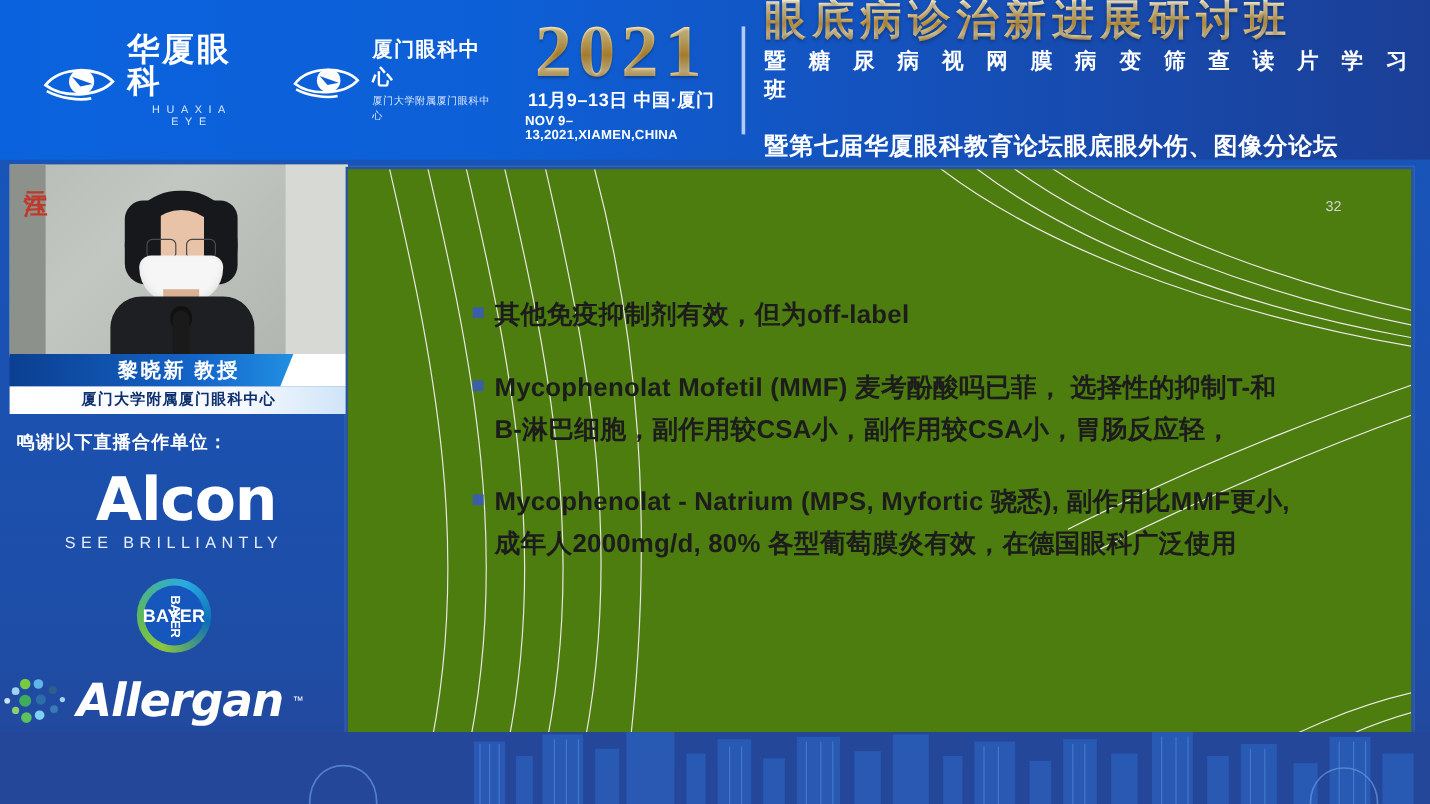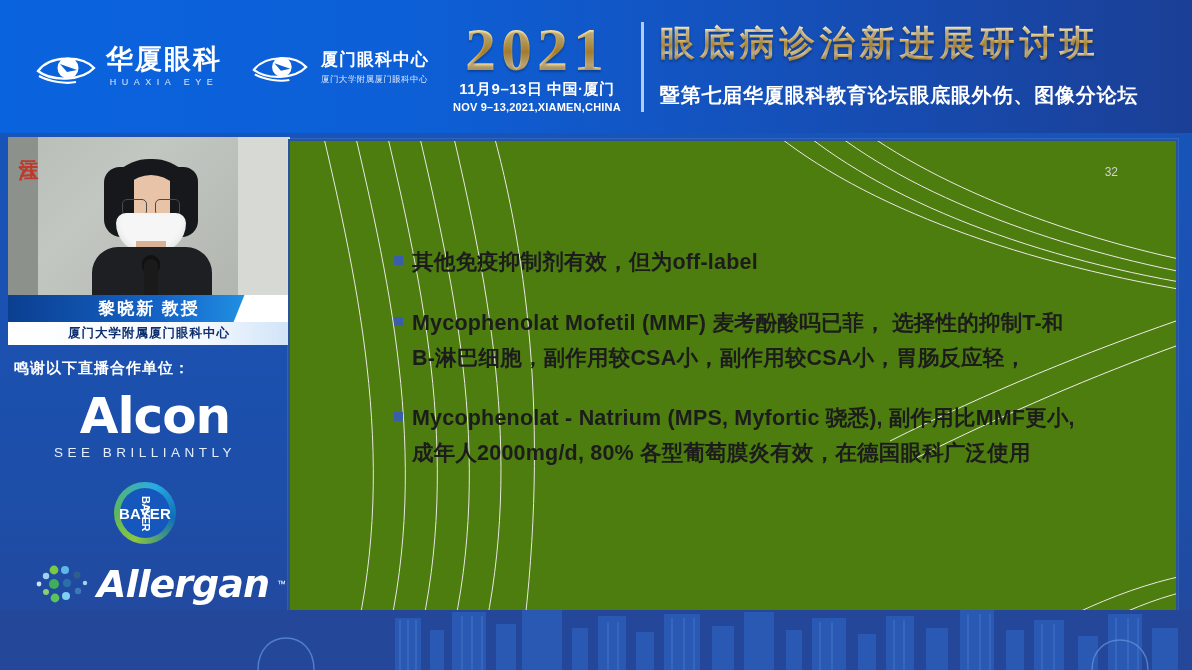--- a/index.html
+++ b/index.html
@@ -139,21 +139,21 @@
     position:relative; width:62px; height:62px; border-radius:50%;
     background: conic-gradient(from 200deg, #8cc63f 0deg, #5cb85c 70deg, #29abe2 180deg, #0d6fb8 260deg, #8cc63f 360deg);
     display:flex; align-items:center; justify-content:center;
   }
   .bayer-in { width:50px; height:50px; border-radius:50%; background:#1657bd;
               position:relative; display:flex; align-items:center; justify-content:center; }
   .bayer-h { position:absolute; color:#fff; font-size:15px; font-weight:700; letter-spacing:0.2px; }
   .bayer-v { position:absolute; color:#fff; font-size:11px; font-weight:700;
              writing-mode: vertical-rl; letter-spacing:-0.5px; line-height:1; }
 
-  .allergan-wrap { display:flex; flex-direction:column; align-items:center; margin-top:18px;padding-left:29px; }
+  .allergan-wrap { display:flex; flex-direction:column; margin-top:18px; }
   .allergan-row { display:flex; align-items:center; gap:8px; }
   .allergan-dots { position:relative; width:56px; height:44px; }
   .allergan-word {
     color:#ffffff; font-size:38px; font-weight:700; font-style:italic;
     letter-spacing:-1px; font-family:"DejaVu Sans", sans-serif; line-height:1;
   }
   .allergan-tm { color:#ffffff; font-size:9px; vertical-align: super; }
   .allergan-sub { color:#ffffff; font-size:15px; margin-top:4px; }
 
   
@@ -222,20 +222,21 @@
       <div class="year-block">
         <span class="year">2021</span>
         <span class="date-cn">11月9–13日 中国·厦门</span>
         <span class="date-en">NOV 9–13,2021,XIAMEN,CHINA</span>
       </div>
 
       <div class="vsep"></div>
 
       <div class="title-block">
         <span class="main-title">眼底病诊治新进展研讨班</span>
+        <span class="sub-title-1">暨 糖 尿 病 视 网 膜 病 变 筛 查 读 片 学 习 班</span>
         <span class="sub-title-2">暨第七届华厦眼科教育论坛眼底眼外伤、图像分论坛</span>
       </div>
 
     </div>
   </div>
 
   <div class="sidebar">
 
     <div class="video-box">
       <div class="vid-wall-l"></div>

